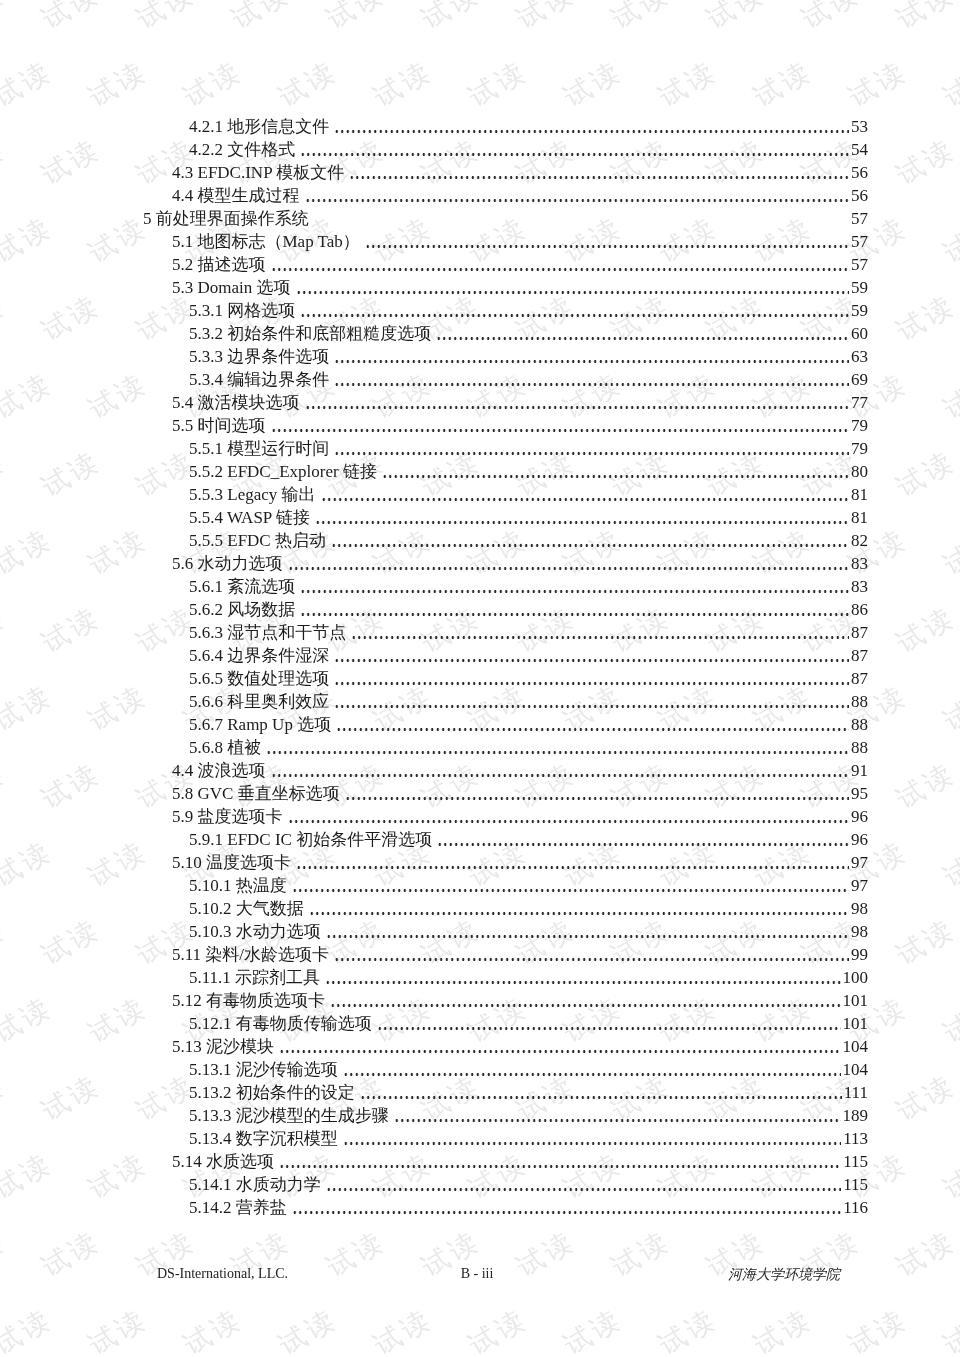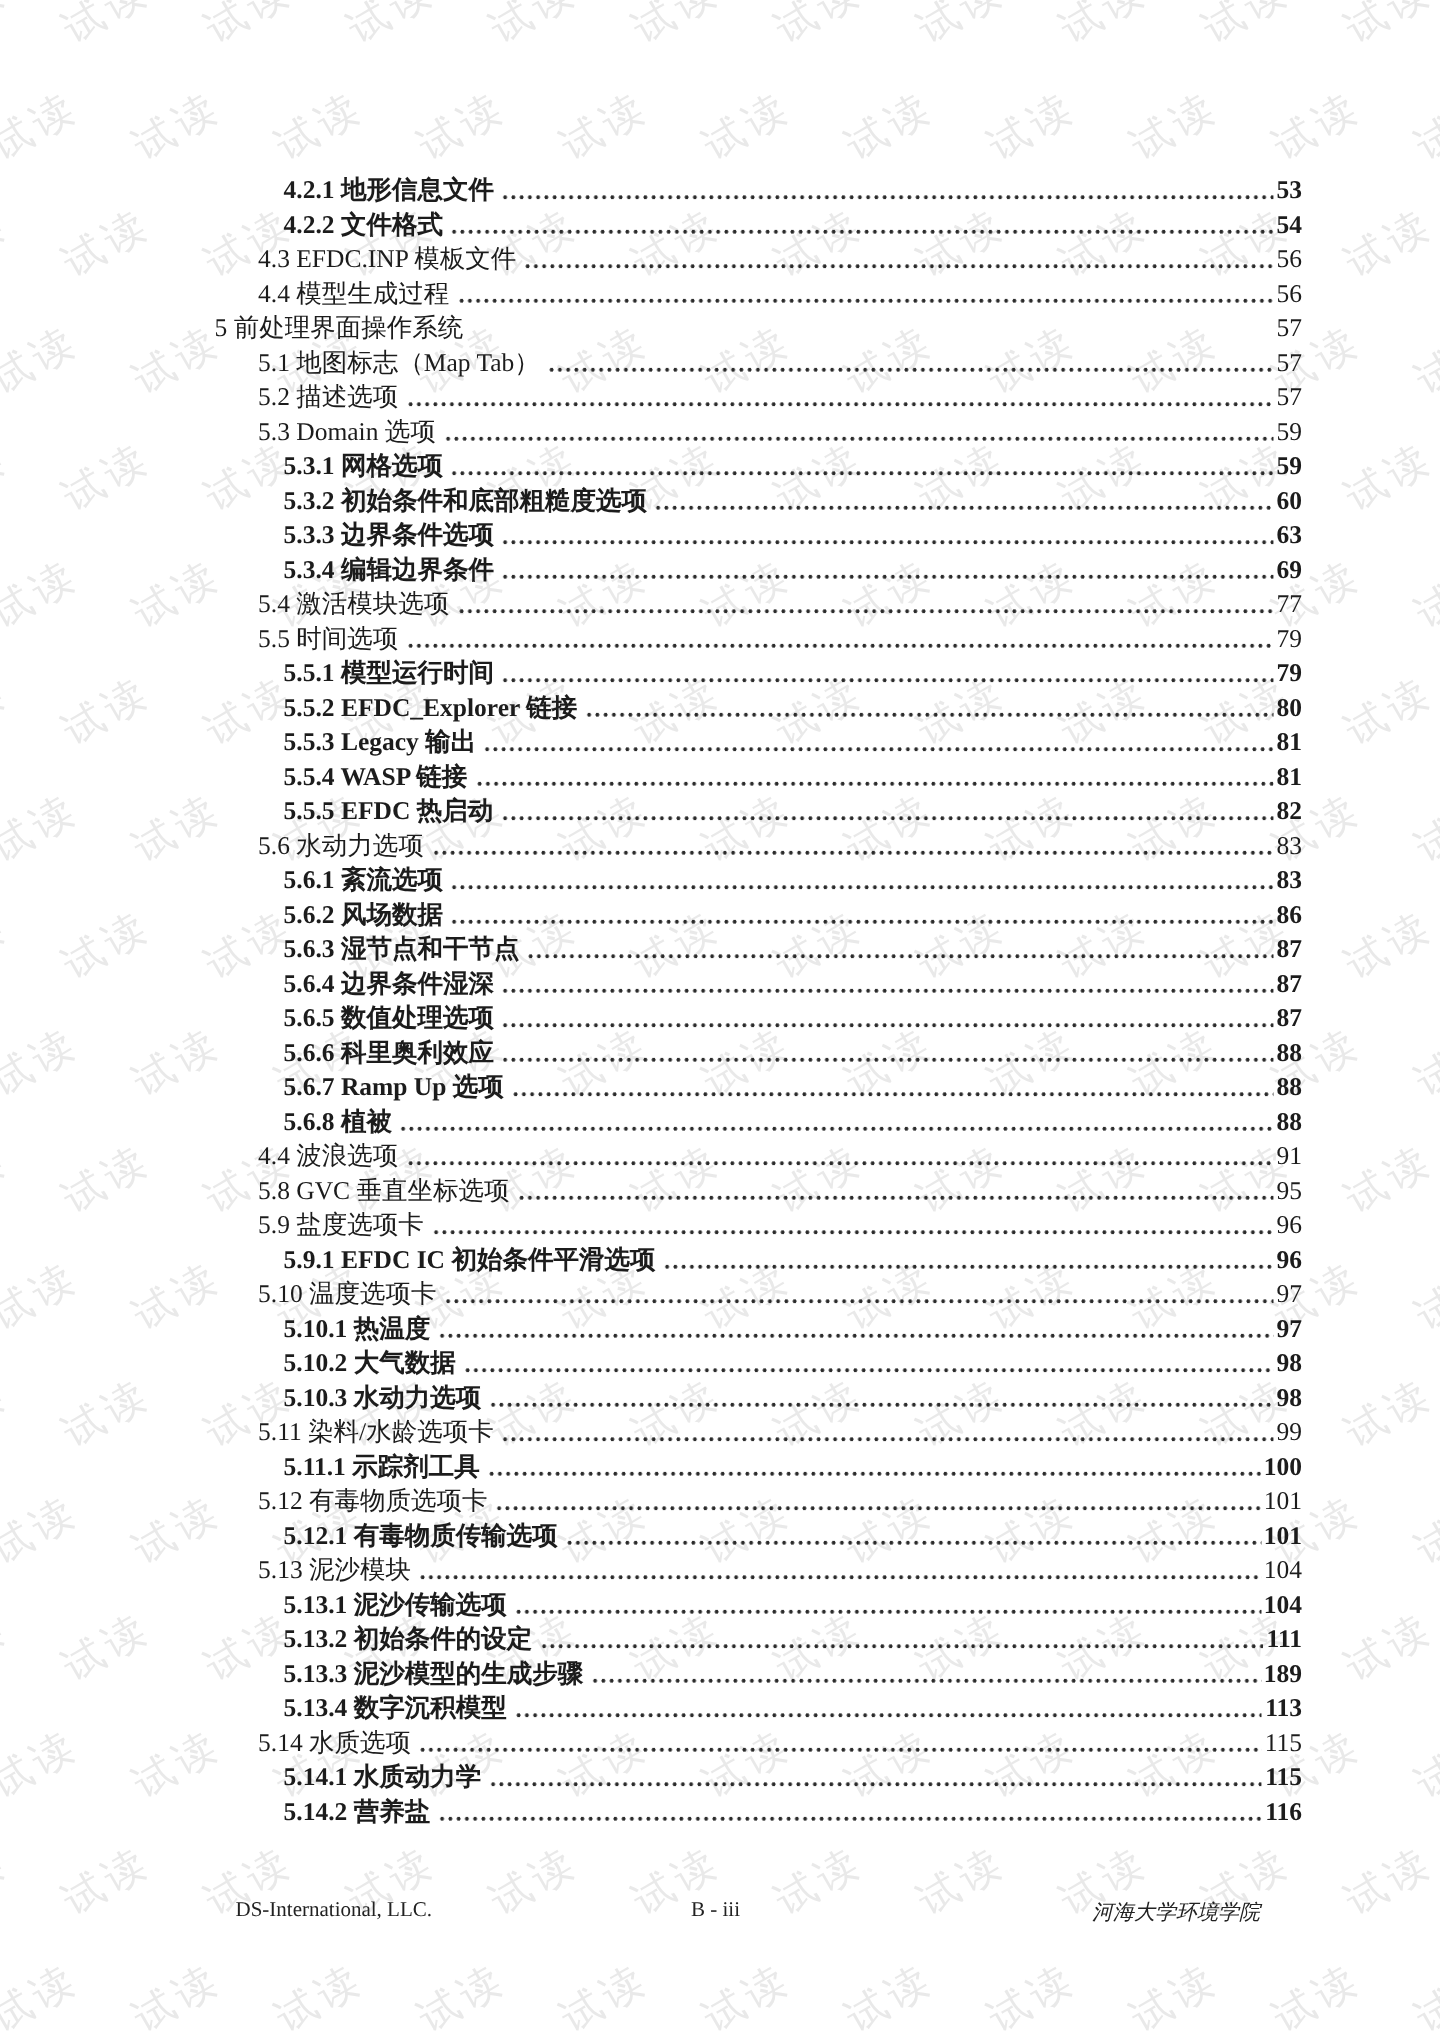--- a/index.html
+++ b/index.html
@@ -40,21 +40,21 @@
   }
   .toc-row {
     display: flex;
     align-items: baseline;
     height: 23px;
     line-height: 23px;
     font-size: 17px;
     color: #1c1c1c;
   }
   .toc-row.level-1 { padding-left: 29px; }
-  .toc-row.level-2 { padding-left: 46px; font-weight: bold; }
+  .toc-row.level-2 { padding-left: 46px; }
   .toc-label { white-space: nowrap; }
   .toc-leader {
     flex: 1 1 auto;
     align-self: flex-end;
     height: 5px;
     margin: 0 2px 4px 5px;
     background-image: radial-gradient(circle, #2b2b2b 1.1px, transparent 1.45px);
     background-size: 5.5px 5px;
     background-repeat: repeat-x;
     background-position: left bottom;

